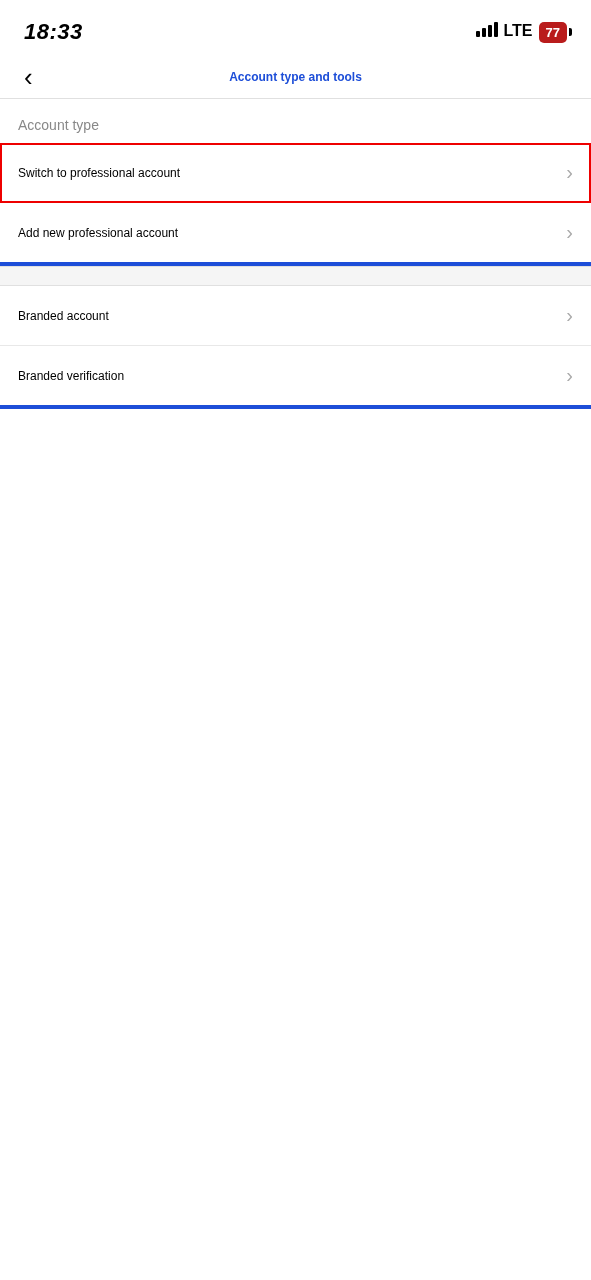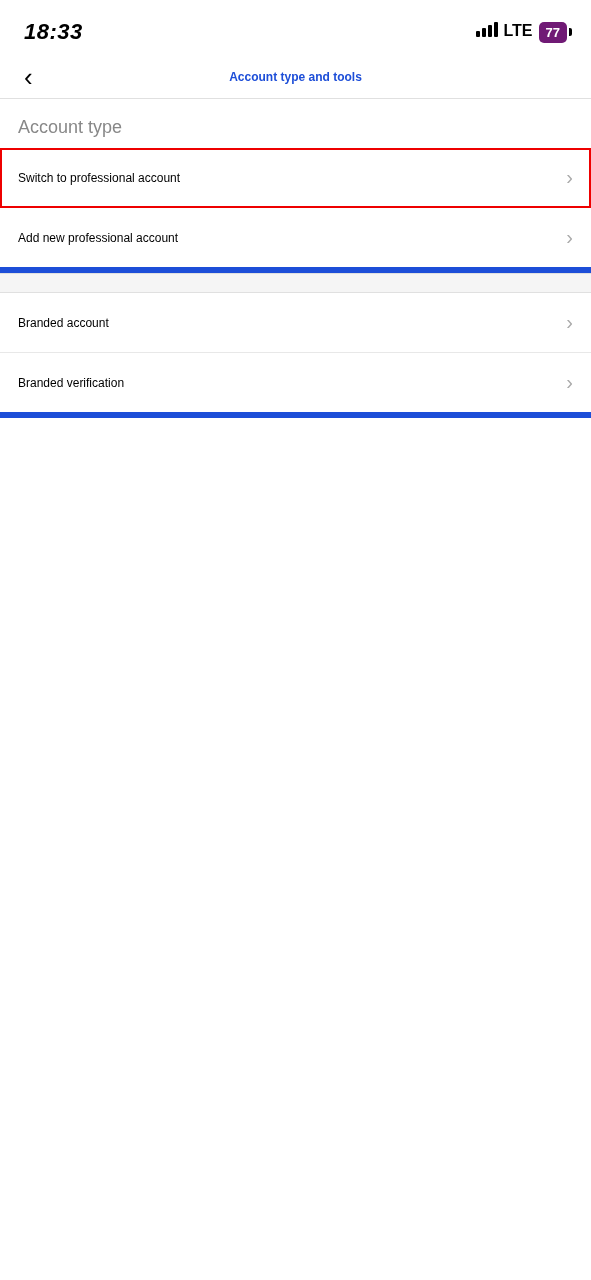--- a/index.html
+++ b/index.html
@@ -55,21 +55,21 @@
       font-weight: 600;
       color: #000;
     }
 
     .battery-container {
       display: flex;
       align-items: center;
     }
 
     .battery {
-      background: #701a75;
+      background: #b91c1c;
       color: #fff;
       font-size: 13px;
       font-weight: 700;
       padding: 3px 7px;
       border-radius: 5px;
       position: relative;
       display: flex;
       align-items: center;
       justify-content: center;
     }
@@ -109,41 +109,41 @@
     }
 
     .header-title {
       font-size: 12px;
       font-weight: 700;
       color: #1d4ed8;
     }
 
     .section-label {
       padding: 18px 18px 10px 18px;
-      font-size: 18px;
+      font-size: 14px;
       color: #888;
       font-weight: 400;
     }
 
     .menu-list {
       background: #fff;
     }
 
     .menu-item {
       display: flex;
       align-items: center;
       justify-content: space-between;
       padding: 18px 18px;
       border-bottom: 1px solid #e8e8e8;
       cursor: pointer;
       background: #fff;
     }
 
     .menu-item:last-child {
-      border-bottom: 6px solid #1d4ed8;
+      border-bottom: 4px solid #1d4ed8;
     }
 
     .menu-item-text {
       font-size: 12px;
       color: #000;
       font-weight: 400;
     }
 
     .chevron {
       color: #aaa;

